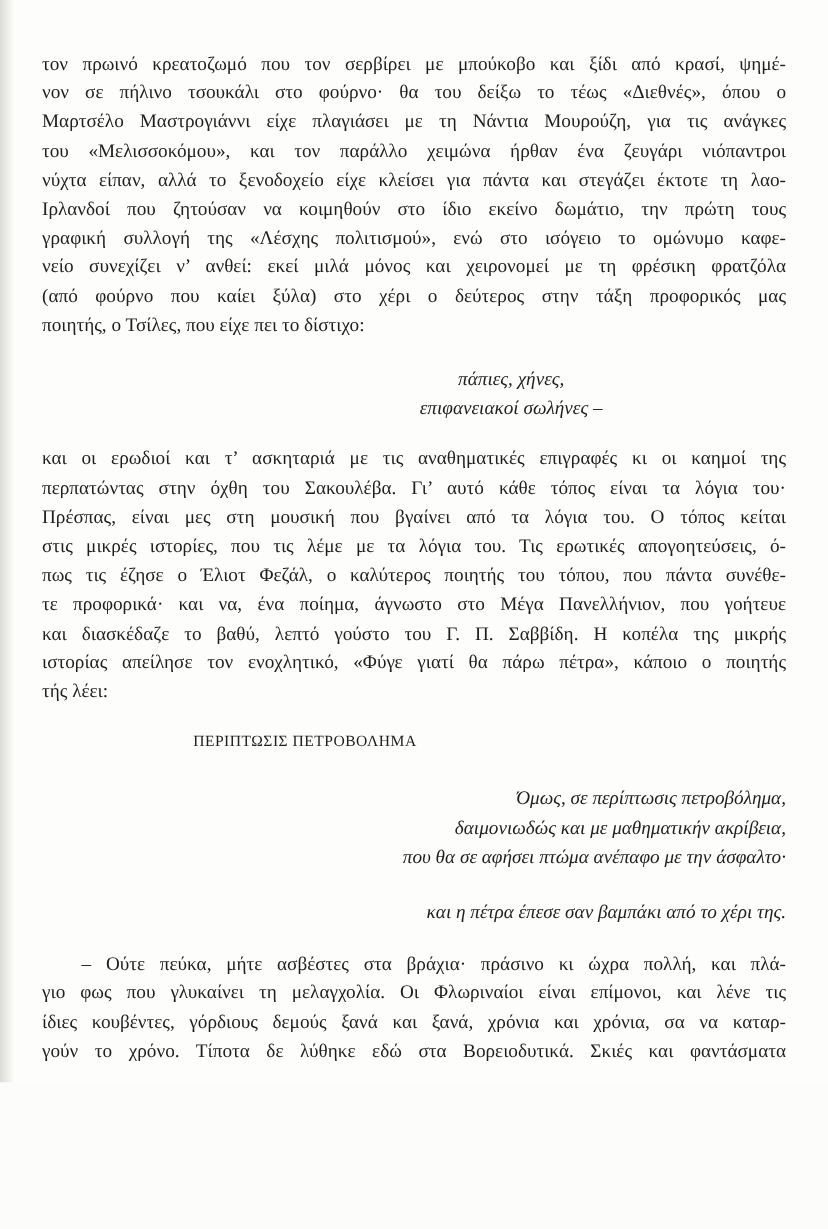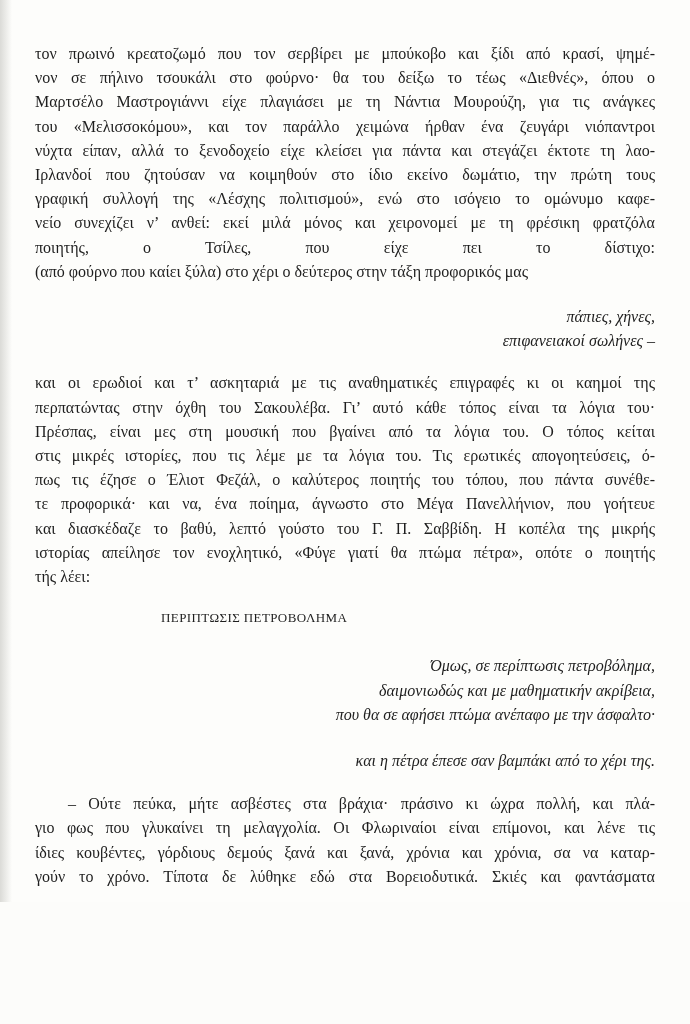--- a/index.html
+++ b/index.html
@@ -50,21 +50,21 @@
     text-align-last: justify;
   }
   .para--indent .line:first-child {
     text-indent: 33px;
   }
   .couplet {
     margin: 21px 0 18px 162px;
   }
   .couplet .line {
     font-style: italic;
-    text-align: right;
+    text-align: center;
   }
   .poem-title {
     margin: 17px 0 0 126px;
     font-size: 13px;
     letter-spacing: 0.4px;
   }
   .poem {
     margin: 24px 0 0 126px;
   }
   .poem .line, .poem-coda {
@@ -97,38 +97,38 @@
 
     <div class="para">
         <div class="line">τον πρωινό κρεατοζωμό που τον σερβίρει με μπούκοβο και ξίδι από κρασί, ψημέ-</div>
         <div class="line">νον σε πήλινο τσουκάλι στο φούρνο· θα του δείξω το τέως «Διεθνές», όπου ο</div>
         <div class="line">Μαρτσέλο Μαστρογιάννι είχε πλαγιάσει με τη Νάντια Μουρούζη, για τις ανάγκες</div>
         <div class="line">του «Μελισσοκόμου», και τον παράλλο χειμώνα ήρθαν ένα ζευγάρι νιόπαντροι</div>
         <div class="line">νύχτα είπαν, αλλά το ξενοδοχείο είχε κλείσει για πάντα και στεγάζει έκτοτε τη λαο-</div>
         <div class="line">Ιρλανδοί που ζητούσαν να κοιμηθούν στο ίδιο εκείνο δωμάτιο, την πρώτη τους</div>
         <div class="line">γραφική συλλογή της «Λέσχης πολιτισμού», ενώ στο ισόγειο το ομώνυμο καφε-</div>
         <div class="line">νείο συνεχίζει ν’ ανθεί: εκεί μιλά μόνος και χειρονομεί με τη φρέσικη φρατζόλα</div>
+        <div class="line">(από φούρνο που καίει ξύλα) στο χέρι ο δεύτερος στην τάξη προφορικός μας</div>
         <div class="line">ποιητής, ο Τσίλες, που είχε πει το δίστιχο:</div>
-        <div class="line">(από φούρνο που καίει ξύλα) στο χέρι ο δεύτερος στην τάξη προφορικός μας</div>
       </div>
 
     <div class="couplet">
         <div class="line">πάπιες, χήνες,</div>
         <div class="line">επιφανειακοί σωλήνες –</div>
       </div>
 
     <div class="para">
         <div class="line">και οι ερωδιοί και τ’ ασκηταριά με τις αναθηματικές επιγραφές κι οι καημοί της</div>
         <div class="line">περπατώντας στην όχθη του Σακουλέβα. Γι’ αυτό κάθε τόπος είναι τα λόγια του·</div>
         <div class="line">Πρέσπας, είναι μες στη μουσική που βγαίνει από τα λόγια του. Ο τόπος κείται</div>
         <div class="line">στις μικρές ιστορίες, που τις λέμε με τα λόγια του. Τις ερωτικές απογοητεύσεις, ό-</div>
         <div class="line">πως τις έζησε ο Έλιοτ Φεζάλ, ο καλύτερος ποιητής του τόπου, που πάντα συνέθε-</div>
         <div class="line">τε προφορικά· και να, ένα ποίημα, άγνωστο στο Μέγα Πανελλήνιον, που γοήτευε</div>
         <div class="line">και διασκέδαζε το βαθύ, λεπτό γούστο του Γ. Π. Σαββίδη. Η κοπέλα της μικρής</div>
-        <div class="line">ιστορίας απείλησε τον ενοχλητικό, «Φύγε γιατί θα πτώμα πέτρα», οπότε ο ποιητής</div>
+        <div class="line">ιστορίας απείλησε τον ενοχλητικό, «Φύγε γιατί θα πάρω πέτρα», κάποιο ο ποιητής</div>
         <div class="line">τής λέει:</div>
       </div>
 
     <div class="poem-title">ΠΕΡΙΠΤΩΣΙΣ ΠΕΤΡΟΒΟΛΗΜΑ</div>
 
     <div class="poem">
         <div class="line">Όμως, σε περίπτωσις πετροβόλημα,</div>
         <div class="line">δαιμονιωδώς και με μαθηματικήν ακρίβεια,</div>
         <div class="line">που θα σε αφήσει πτώμα ανέπαφο με την άσφαλτο·</div>
       </div>

